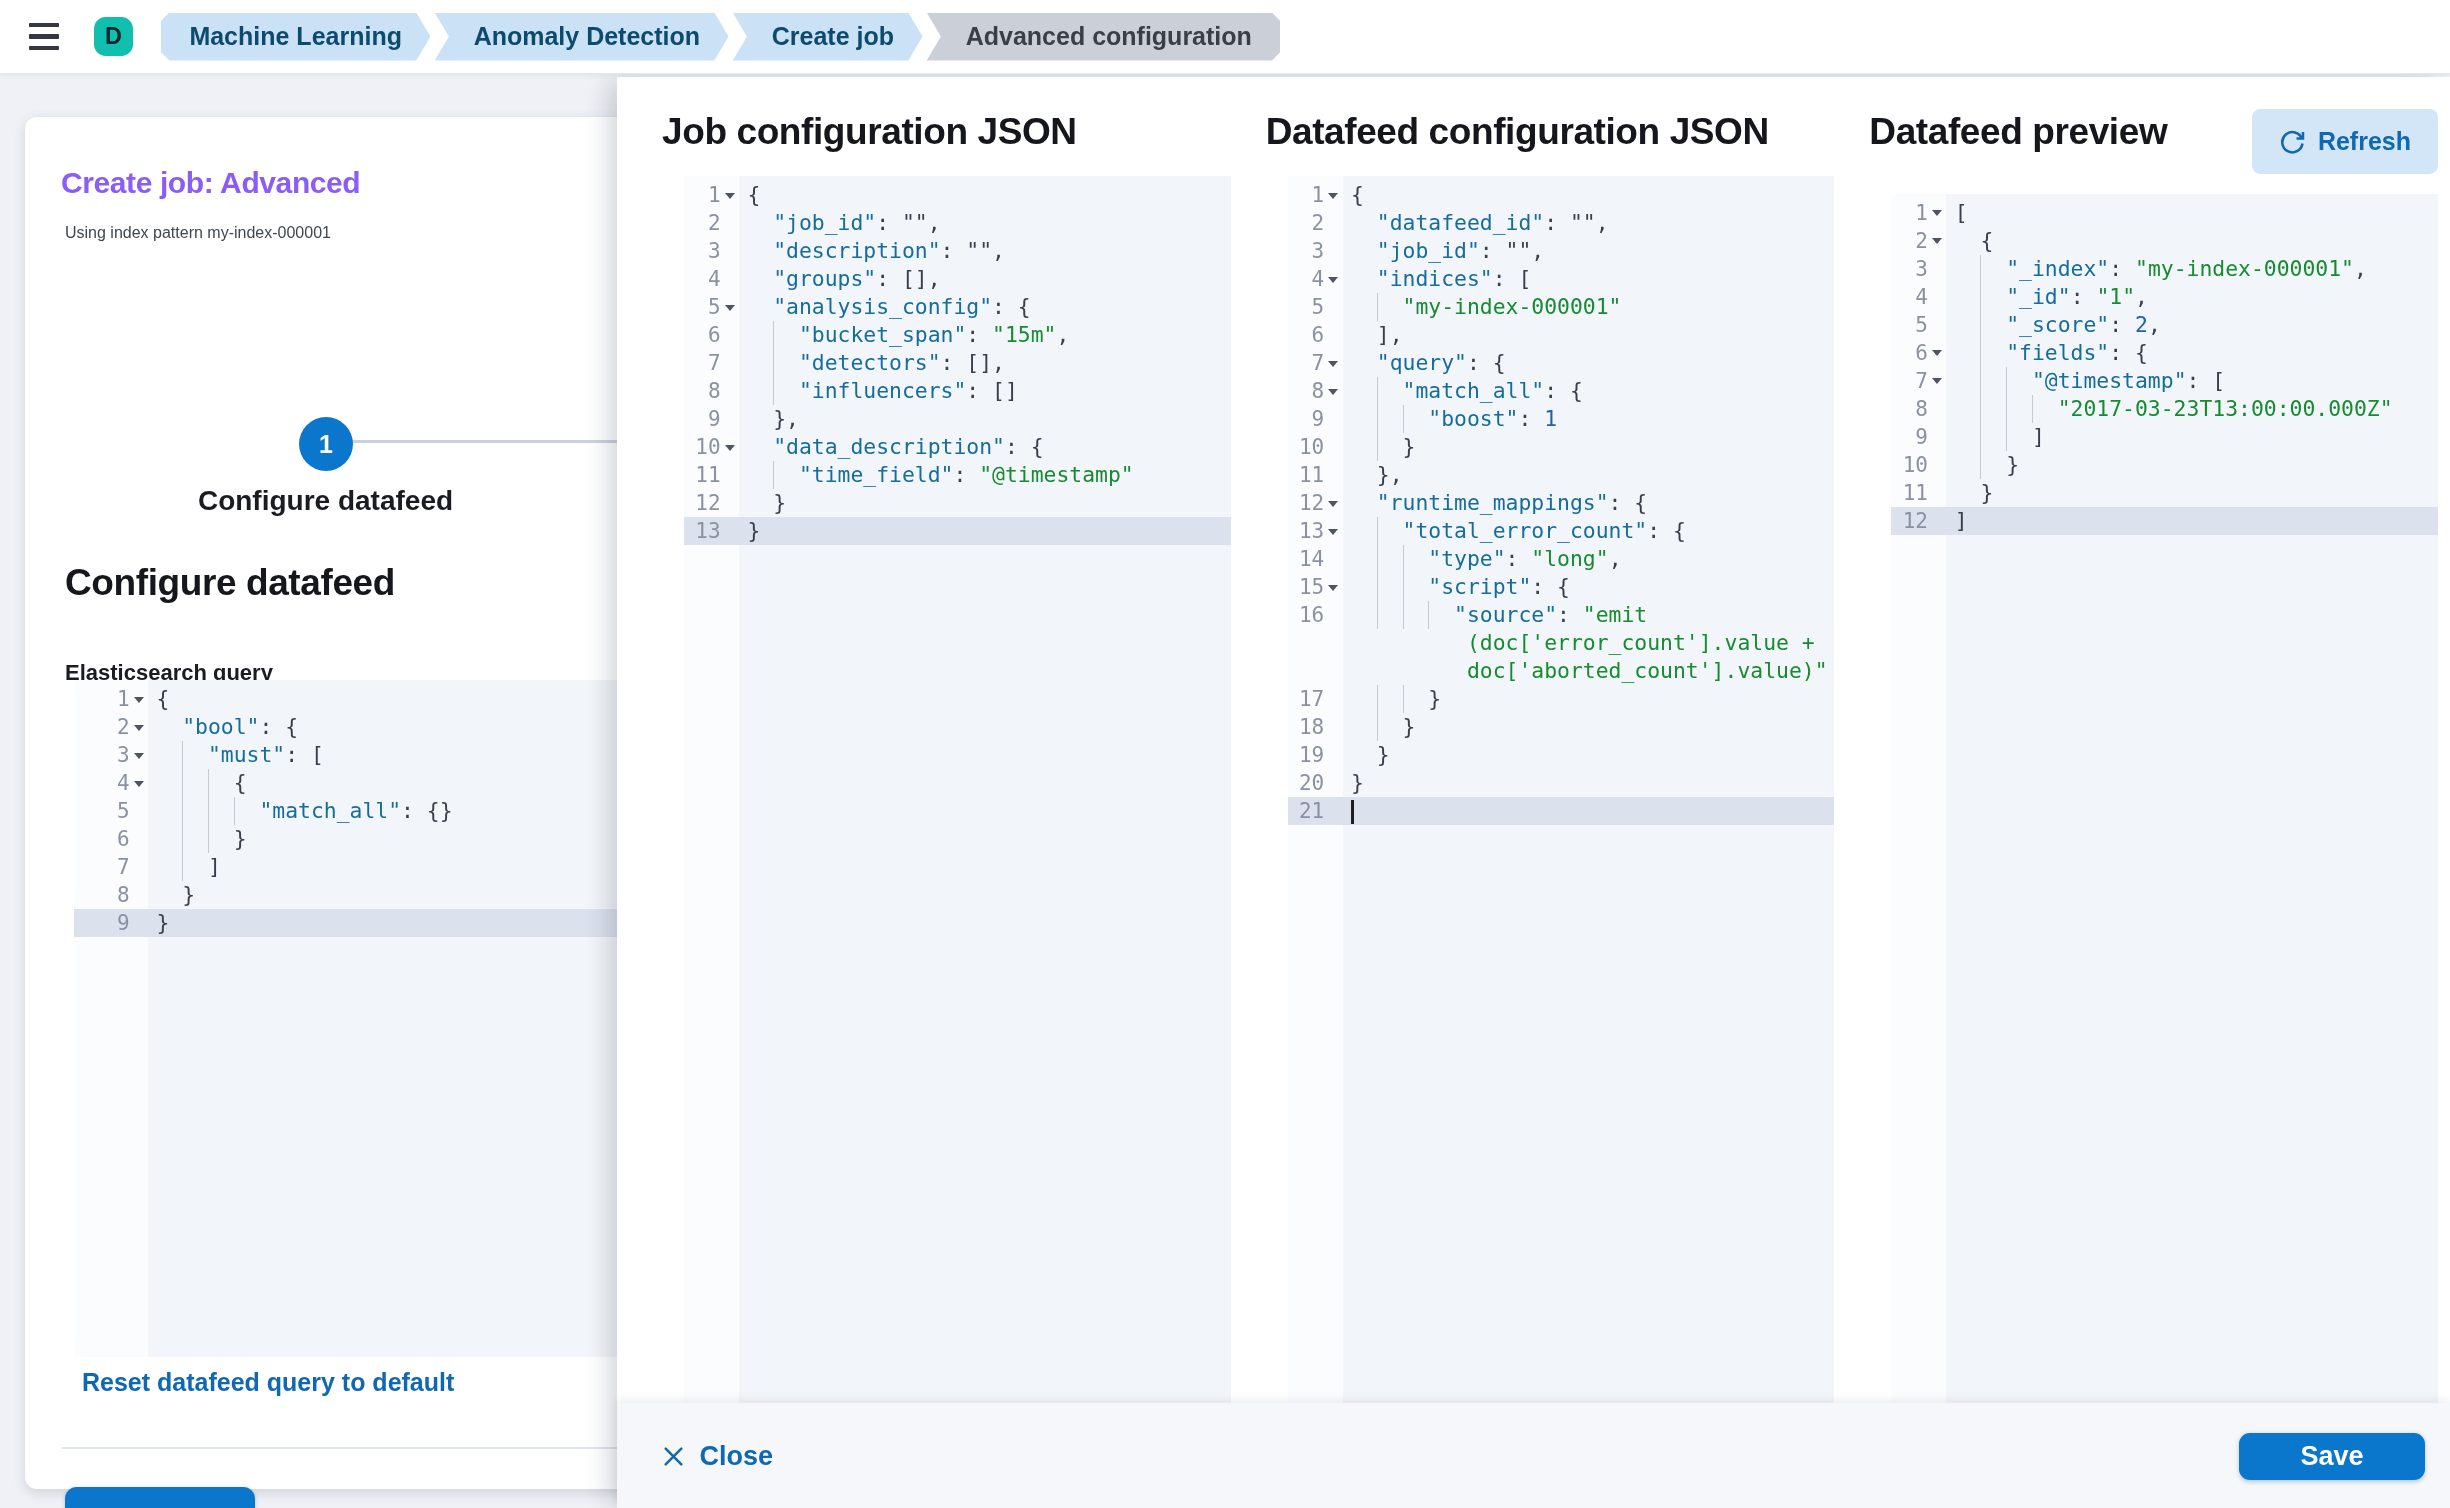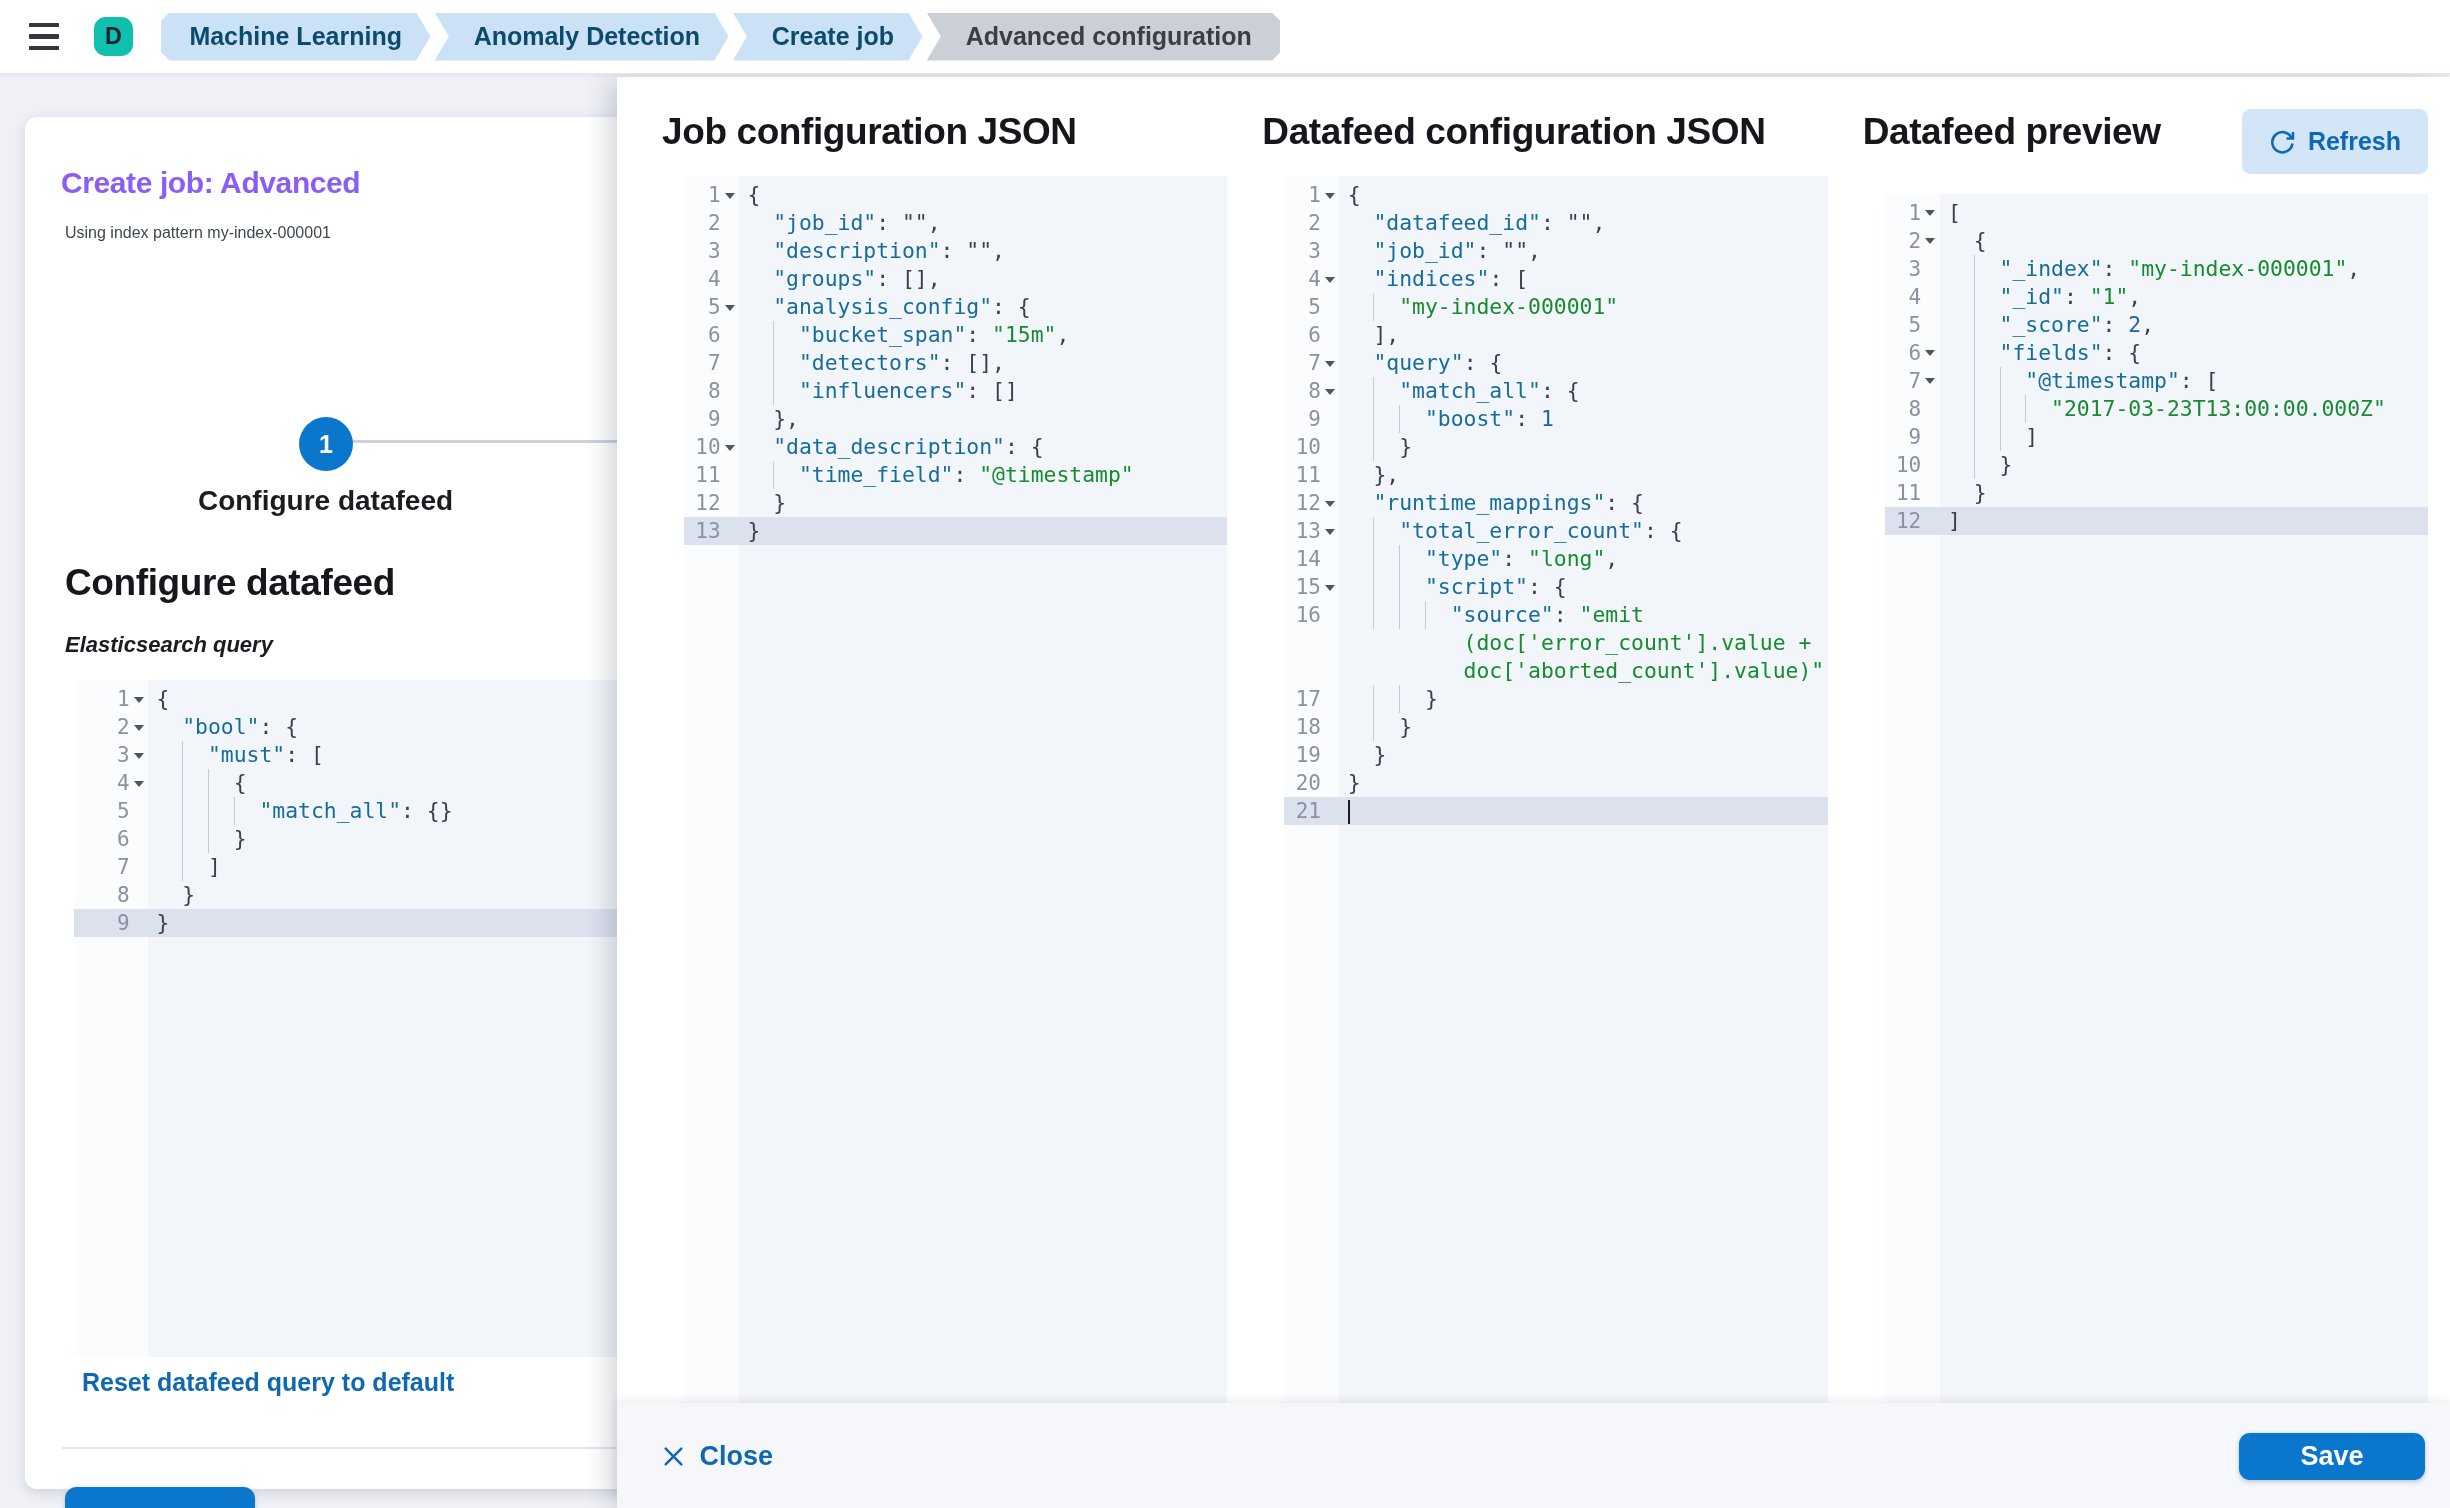--- a/index.html
+++ b/index.html
@@ -54,21 +54,21 @@
   .wiz-title { position:absolute; left:36px; top:49px; font-size:30px; font-weight:700; letter-spacing:-0.4px; color:#8b5cf6; }
   .wiz-sub { position:absolute; left:40px; top:107px; font-size:16px; color:#3F4751; }
   .step-line { position:absolute; left:300px; top:323px; width:337px; height:3.3px; background:#CBD2DE; }
   .step-circle {
     position:absolute; left:274px; top:300px; width:54px; height:54px; border-radius:50%;
     background:var(--primary); color:#fff; font-size:25px; font-weight:700;
     display:flex; align-items:center; justify-content:center; cursor:pointer;
   }
   .step-label { position:absolute; left:133px; top:368px; width:335px; text-align:center; font-size:28px; font-weight:700; color:#1A1C21; }
   .wiz-section { position:absolute; left:40px; top:445px; font-size:37px; font-weight:700; letter-spacing:-0.4px; color:#16171C; }
-  .query-label { position:absolute; left:40px; top:515px; font-size:22px; font-weight:700; color:#1A1C21;font-style:italic; }
+  .query-label { position:absolute; left:40px; top:543px; font-size:22px; font-weight:700; color:#1A1C21; }
   .es-editor { position:absolute; left:49px; top:563px; width:588px; height:677px; }
   .reset-link { position:absolute; left:57px; top:1251px; font-size:25px; font-weight:600; color:var(--link); cursor:pointer; text-decoration:none; }
   .wiz-divider { position:absolute; left:37px; top:1330px; width:600px; height:1.7px; background:#E0E4EC; }
   .btn-row { position:absolute; left:40px; top:1370px; display:flex; align-items:center; }
   .next-btn {
     width:190px; height:72px; border:none; border-radius:11.7px; background:var(--primary);
     color:#fff; font-family:inherit; font-size:28.5px; font-weight:700; cursor:pointer;
     display:flex; align-items:center; justify-content:center; gap:16.7px;
     box-shadow:0 1.7px 4.2px rgba(0,60,120,.25);
   }
@@ -76,21 +76,21 @@
 
   
   .flyout {
     position:absolute; left:617px; top:77px; right:0; bottom:0;
     background:#fff; z-index:10;
     box-shadow:-13.4px 0 23.4px -5px rgba(50,60,80,.22);
   }
   .cols {
     position:absolute; top:0; left:0; right:0; bottom:106px;
     display:grid; grid-template-columns:repeat(3,1fr); column-gap:35px;
-    padding:30px 22px 0 45px;
+    padding:30px 12px 0 45px;
   }
   .col { display:flex; flex-direction:column; min-height:0; min-width:0; }
   .col h2 { font-size:37px; font-weight:700; letter-spacing:-0.4px; line-height:49px; color:#16171C; margin:0 0 20px 0; white-space:nowrap; }
   .col-head { display:flex; justify-content:space-between; align-items:flex-start; margin-bottom:20px; }
   .col-head h2 { margin:0; }
   .refresh-btn {
     height:65px; padding:0 27px; border:none; border-radius:8.4px;
     background:#D3E6F7; color:var(--link); font-family:inherit; font-size:25px; font-weight:600;
     display:flex; align-items:center; gap:11.7px; cursor:pointer; margin-top:1.7px;
   }

